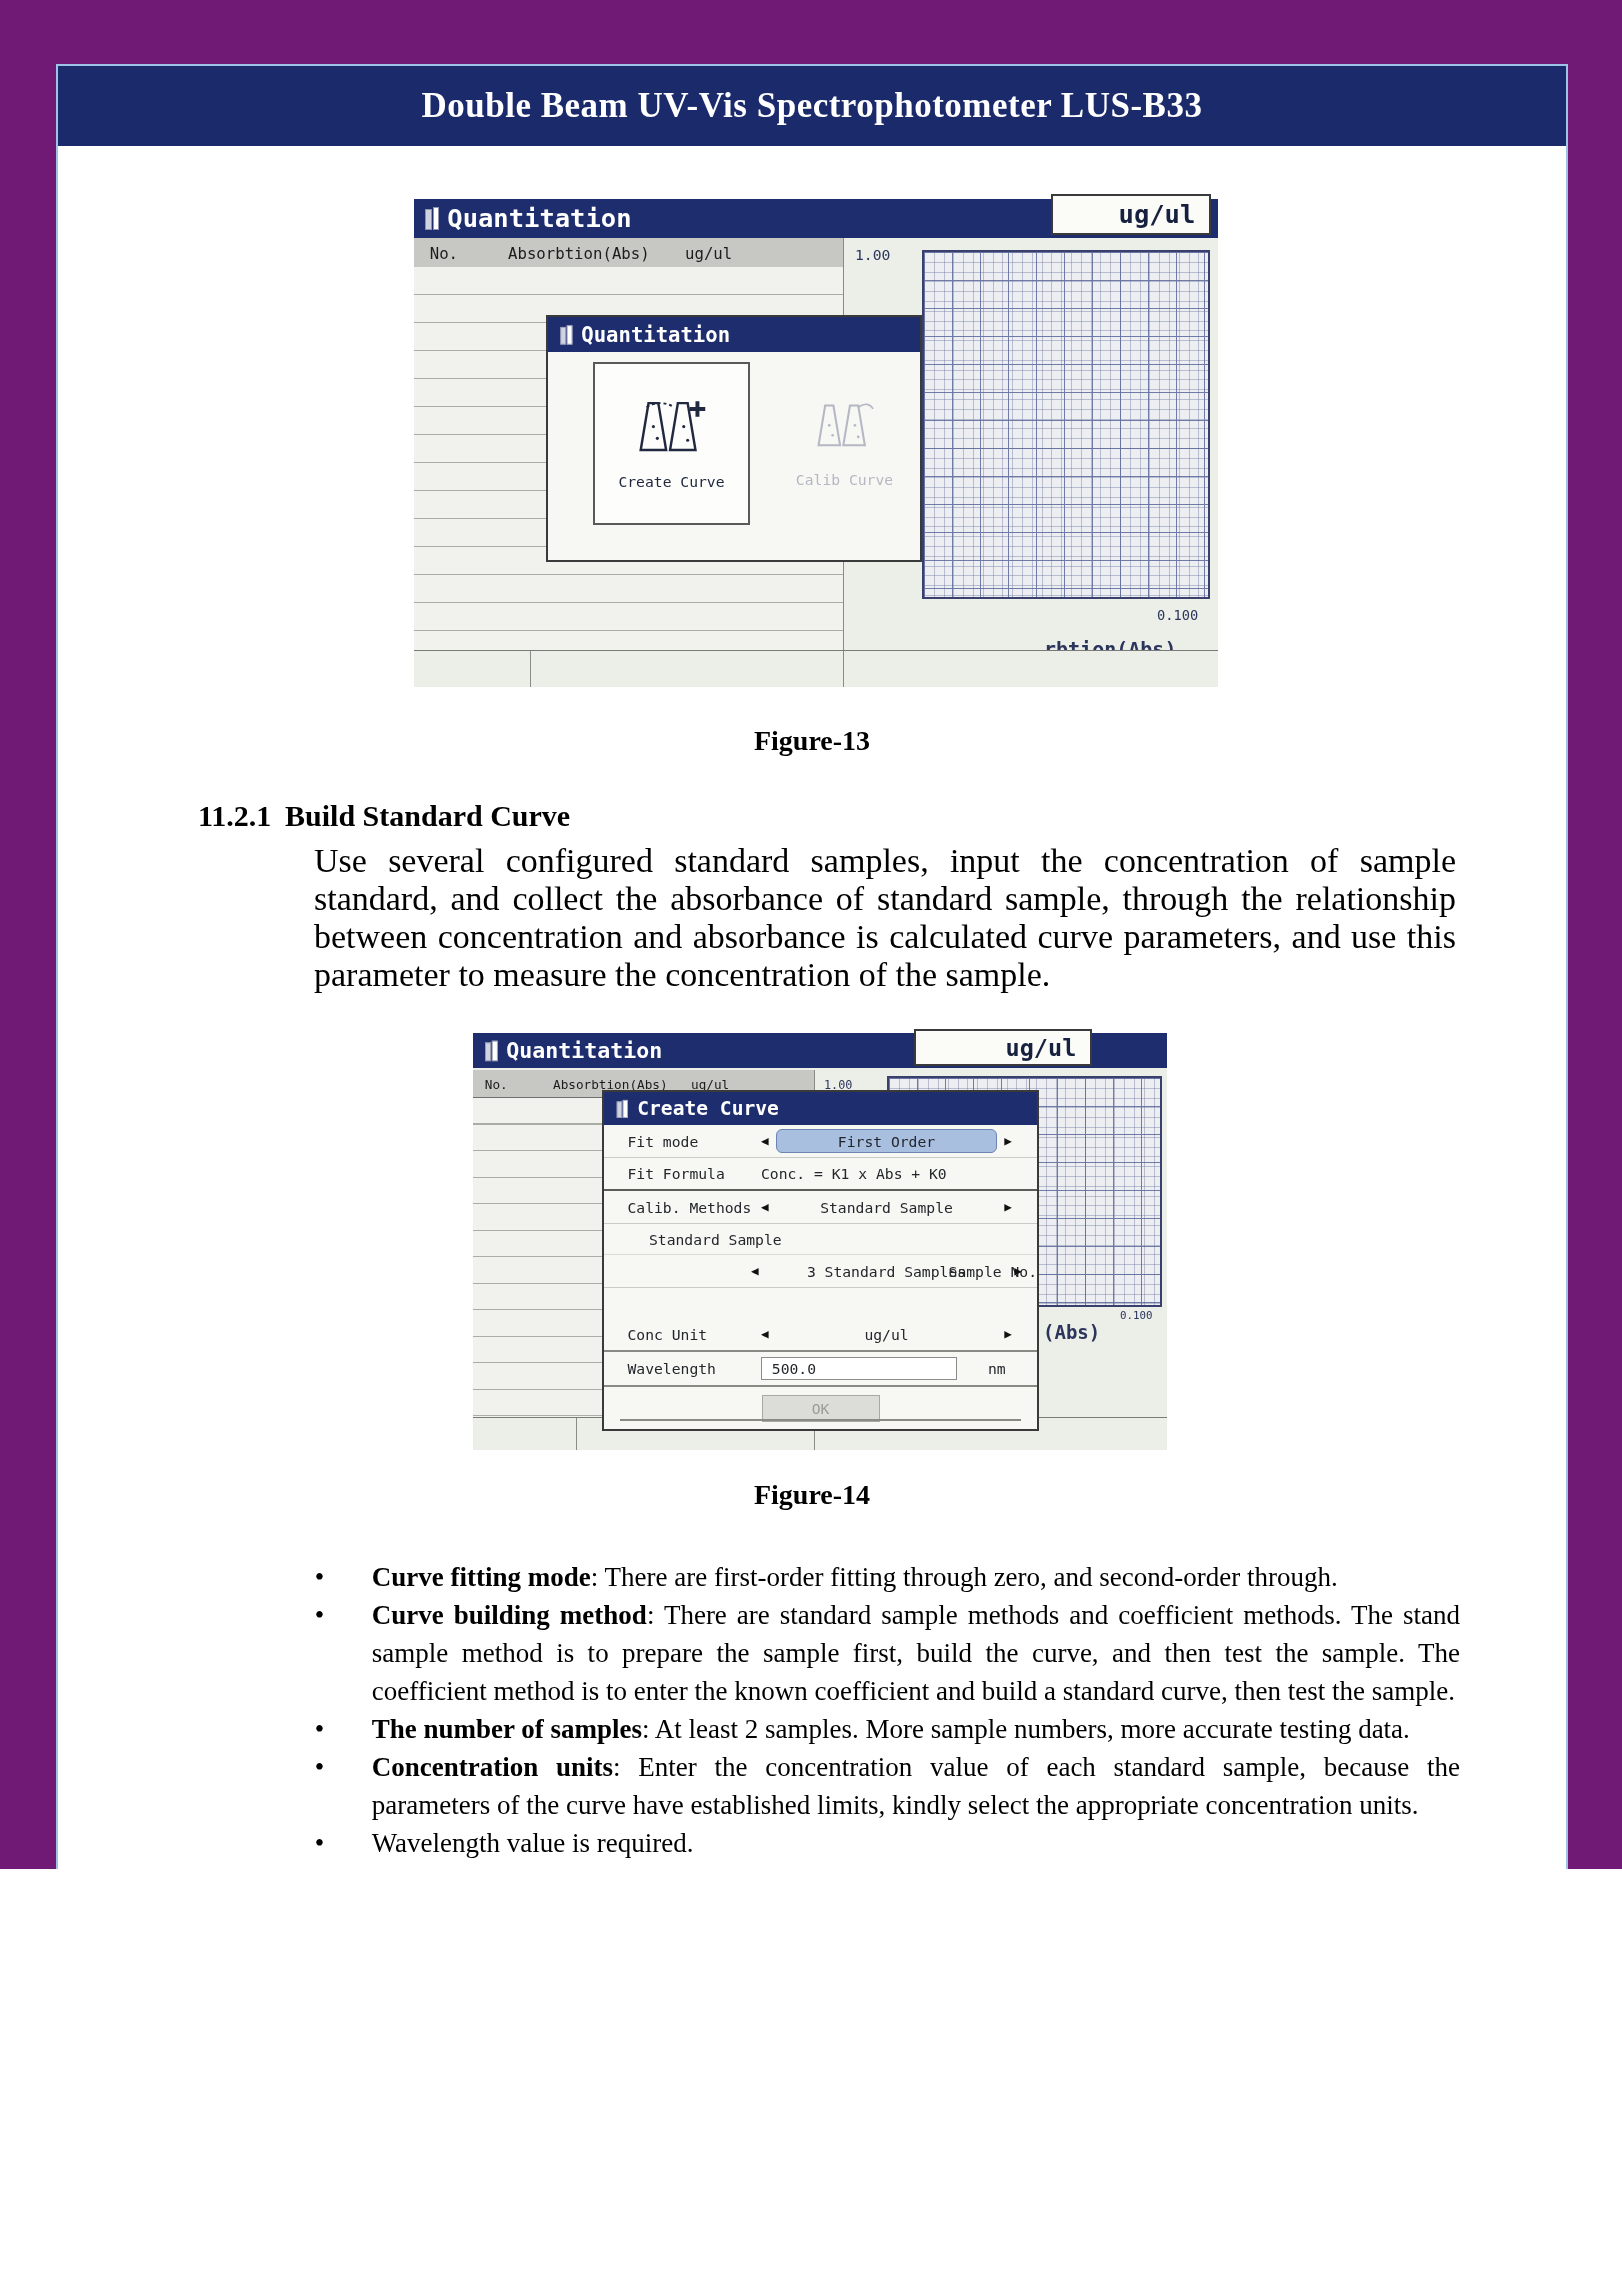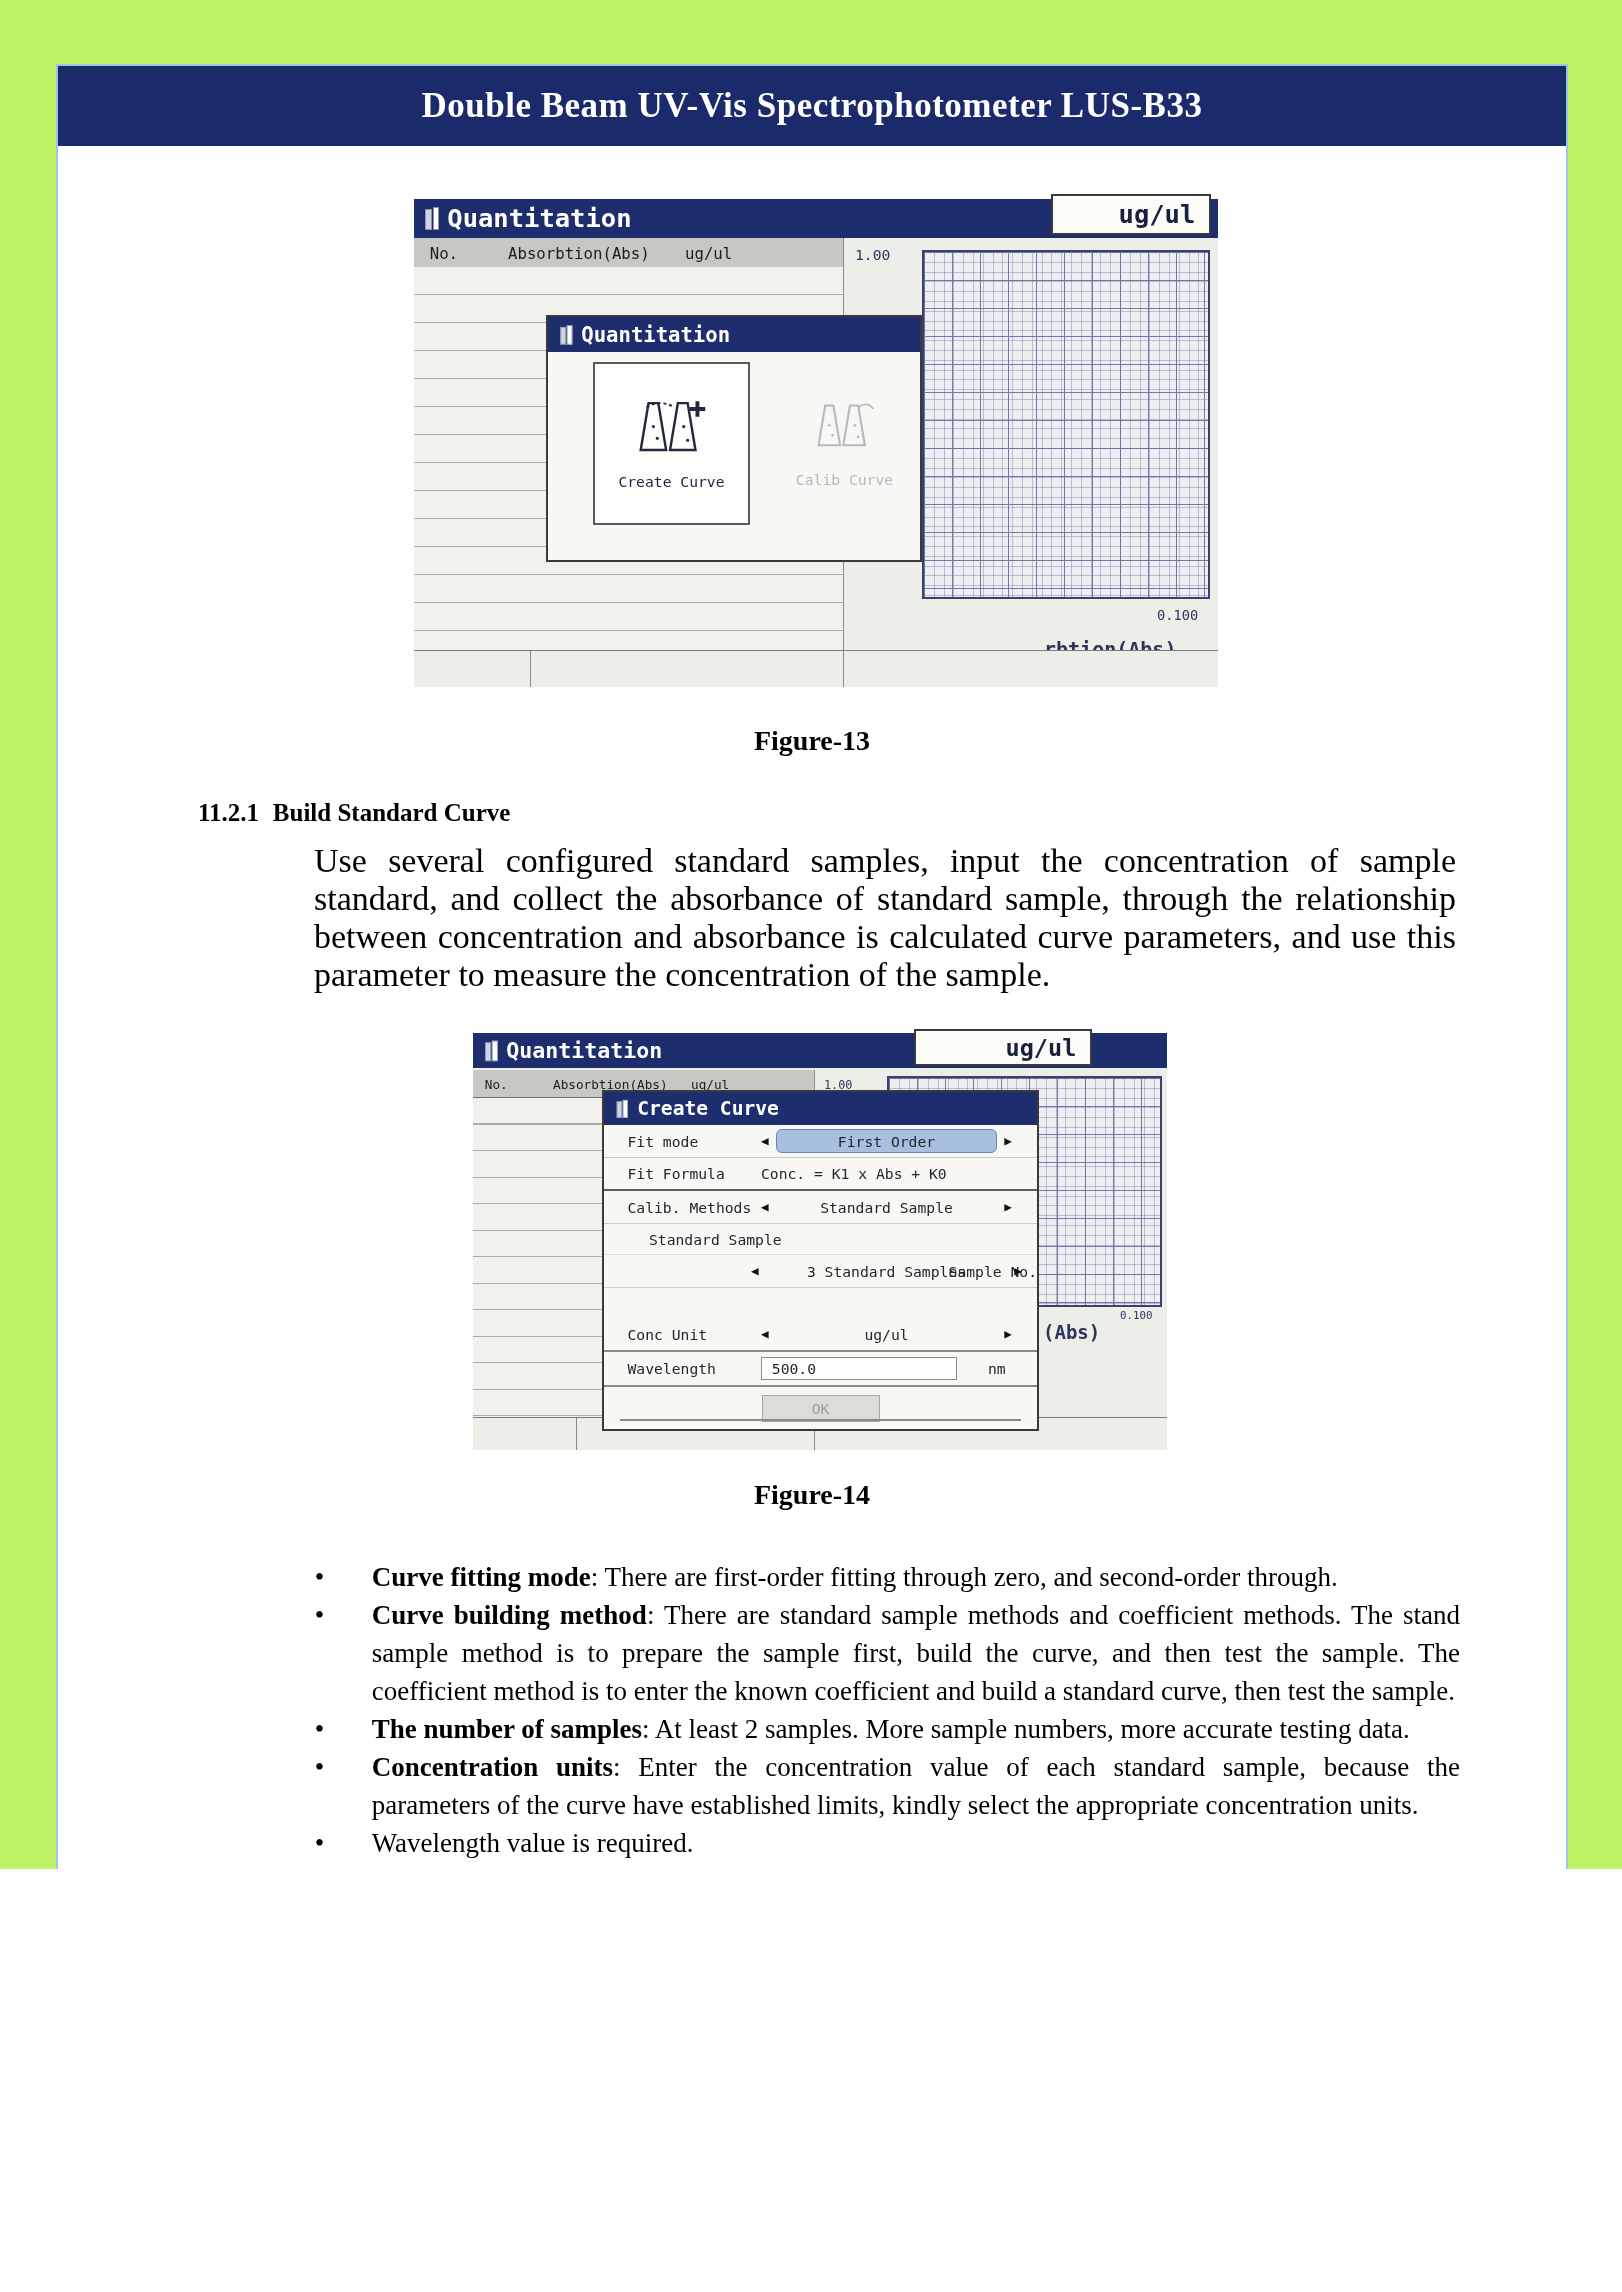--- a/index.html
+++ b/index.html
@@ -1,26 +1,26 @@
 <!DOCTYPE html>
 <html><head>
 <meta charset="utf-8">
 <style>
   html,body{margin:0;padding:0;background:#ffffff;}
-  .page{position:relative;width:1622px;height:1869px;background:#bef264;overflow:hidden;
+  .page{position:relative;width:1622px;height:1869px;background:#701a75;overflow:hidden;
         font-family:"Liberation Serif",serif;color:#000;}
   .frame{position:absolute;left:56px;top:64px;width:1508px;height:2162px;
          border:2px solid #9dc3e6;background:#fff;}
   
   .hdrbar{position:absolute;left:0;top:0;width:100%;height:80px;background:#1b2a6b;
           display:flex;align-items:center;justify-content:center;}
   .hdrbar .t{color:#fff;font-size:35px;font-weight:bold;letter-spacing:0.5px;}
   
   .cap{position:absolute;left:0;width:100%;text-align:center;font-weight:bold;font-size:28px;}
-  .h1{position:absolute;left:140px;font-weight:bold;font-size:25px;}
+  .h1{position:absolute;left:140px;font-weight:bold;font-size:30px;}
   .h1 .num{margin-right:13.7px;}
   .para{position:absolute;left:256px;width:1142px;font-size:34px;line-height:38px;
         text-align:justify;}
   .bullets{position:absolute;left:245px;width:1157px;font-size:27px;line-height:38px;}
   .bullet{display:flex;}
   .bullet .dot{width:57px;text-align:left;padding-left:11.8px;}
   .bullet .btxt{flex:1;text-align:justify;}
   .pgnum{position:absolute;left:0;width:100%;text-align:center;
          font-family:"Liberation Sans",sans-serif;font-size:26.5px;}
   

